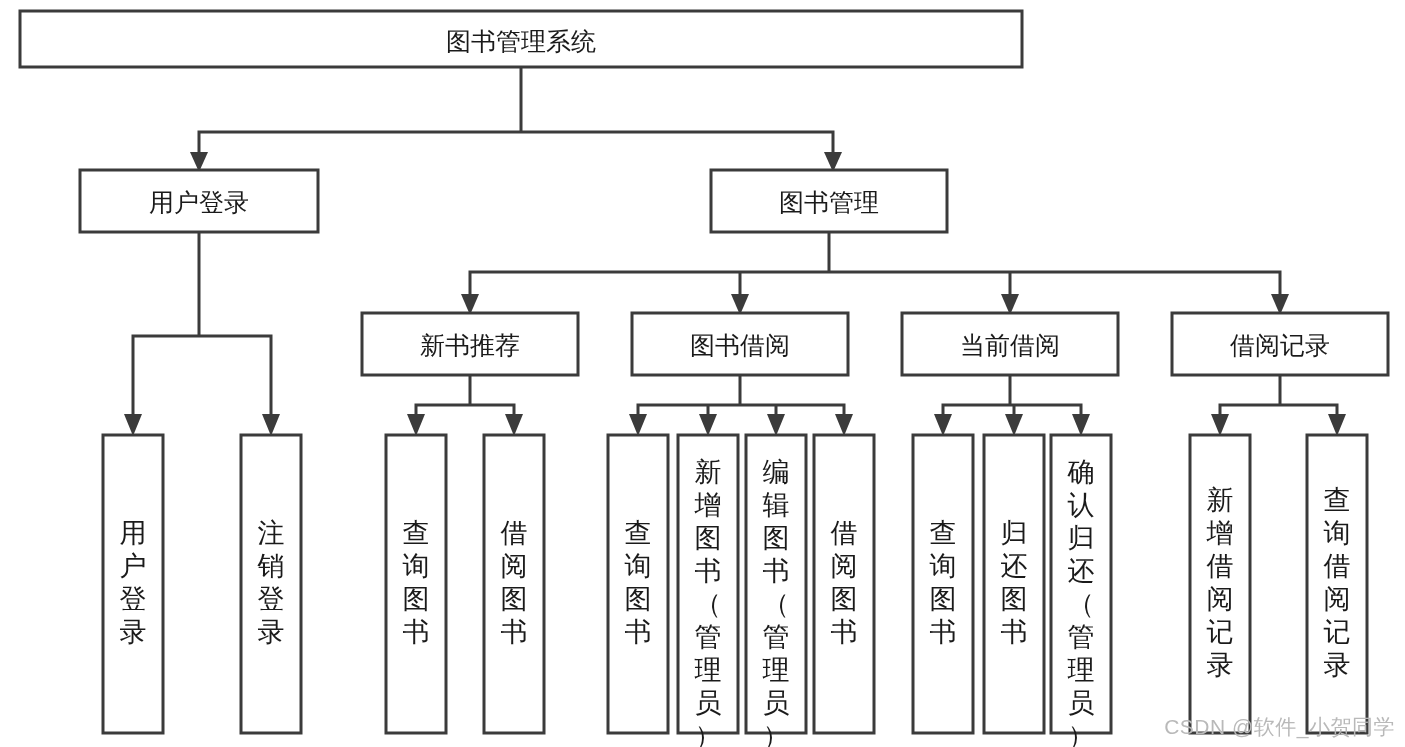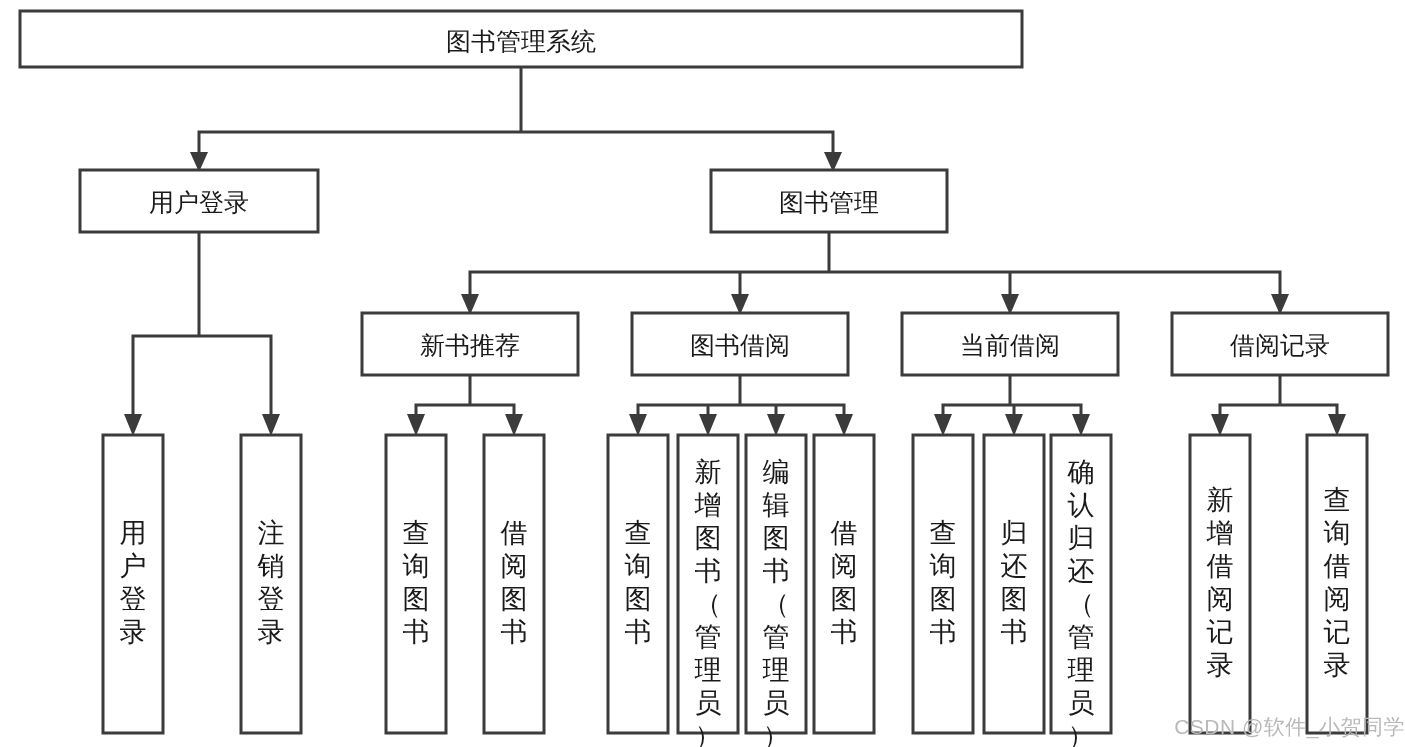--- a/index.html
+++ b/index.html
@@ -49,21 +49,21 @@
     dominant-baseline: central;
   }
   .leaf-label-v {
     font-family: "Liberation Sans", "DejaVu Sans", sans-serif;
     font-size: 27px;
     fill: #1a1a1a;
     text-anchor: middle;
   }
   .watermark-text {
     position: absolute;
-    right: 0;
+    right: 10px;
     bottom: 6px;
     font-family: "Liberation Sans", "DejaVu Sans", sans-serif;
     font-size: 21px;
     color: #b9b9b9;
     white-space: nowrap;
     letter-spacing: 0.5px;
   }
 </style>
 </head>
 <body>

